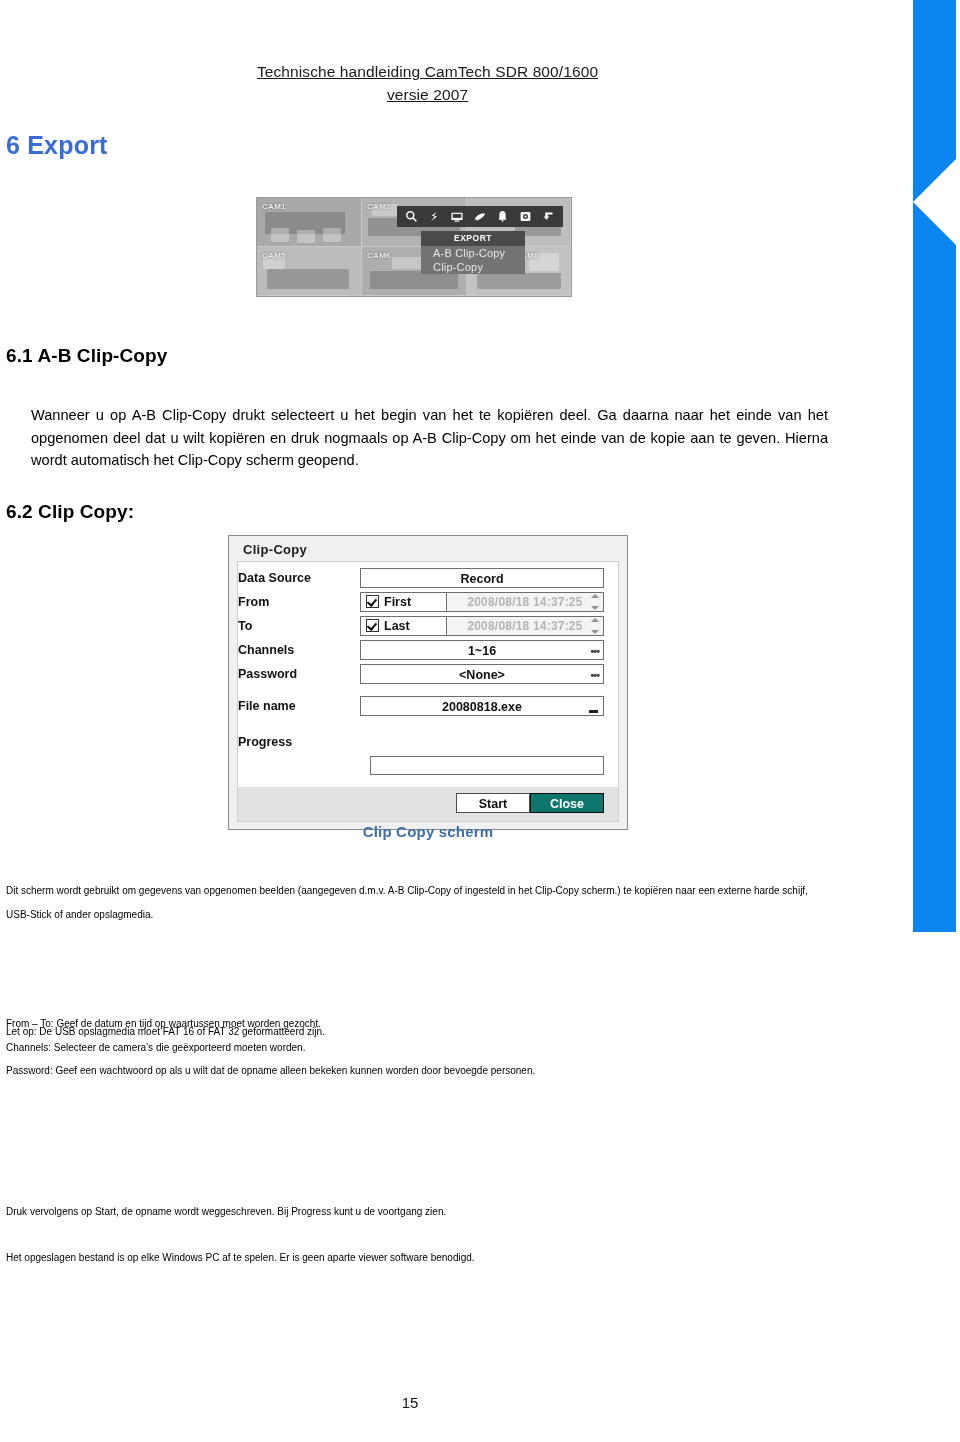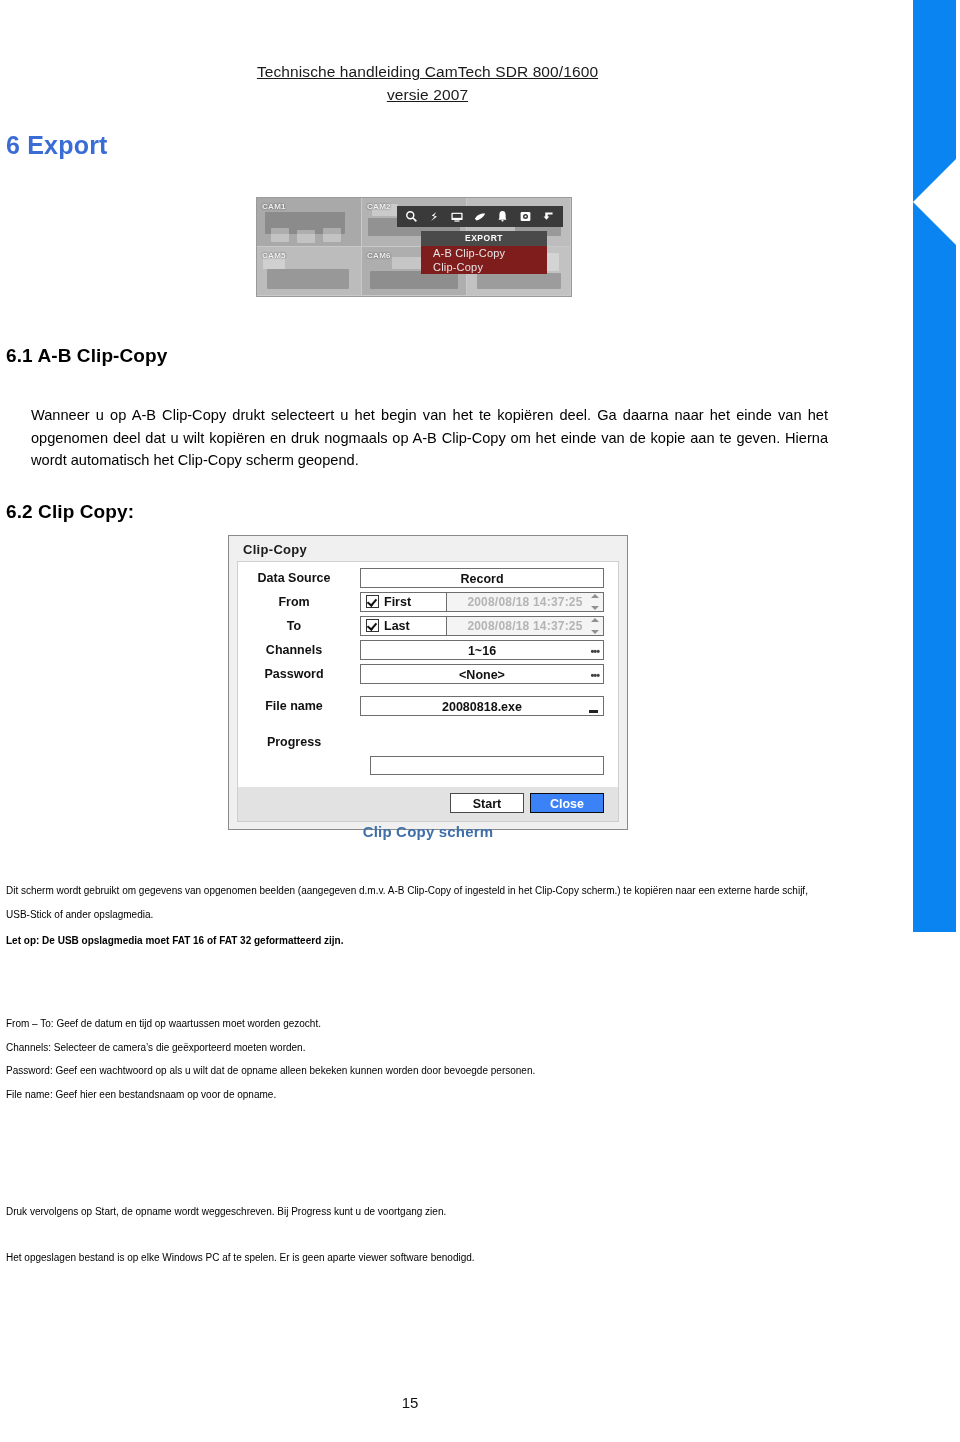--- a/index.html
+++ b/index.html
@@ -146,22 +146,22 @@
     display: flex;
     align-items: center;
     justify-content: center;
     color: #ffffff;
   }
   .dvr-icon svg { display: block; }
   #dvr-menu {
     position: absolute;
     left: 164px;
     top: 33px;
-    width: 126px;
-    background: #7f1d1d;
+    width: 104px;
+    background: #737373;
   }
   #dvr-menu-title {
     height: 15px;
     line-height: 15px;
     text-align: center;
     font-size: 8.5px;
     font-weight: bold;
     color: #ffffff;
     background: #4a4a4a;
     letter-spacing: 0.5px;
@@ -202,21 +202,21 @@
     border-bottom: none;
   }
   .cd-row {
     display: flex;
     align-items: center;
     height: 23px;
     margin-bottom: 1px;
   }
   .cd-label {
     width: 122px;
-    text-align: center;
+    text-align: left;
     padding-right: 10px;
     font-size: 12.5px;
     font-weight: bold;
     color: #111;
     box-sizing: border-box;
     white-space: nowrap;
   }
   .cd-field {
     flex: 1;
     margin-right: 14px;
@@ -348,40 +348,39 @@
     margin: 2px 14px 4px 132px;
     height: 17px;
     border: 1px solid #6e6e6e;
     background: #ffffff;
   }
   #clip-dialog-footer {
     background: #e2e2e2;
     padding: 6px 14px 8px 0;
     display: flex;
     justify-content: flex-end;
-    gap: 6px;
     border-top: 1px solid #cfcfcf;
     margin: 0 8px 7px 8px;
     border: 1px solid #cfcfcf;
     border-top: none;
   }
   .cd-btn {
     min-width: 74px;
     height: 20px;
     line-height: 20px;
     text-align: center;
     font-size: 12.5px;
     font-weight: bold;
     border: 1px solid #4a4a4a;
     background: #ffffff;
     color: #111;
     box-sizing: border-box;
   }
   .cd-btn.focused {
-    background: #3b82f6;
+    background: #0f766e;
     color: #ffffff;
     border-color: #0b0b0b;
   }
 
   
   #clip-caption {
     position: absolute;
     left: 228px;
     top: 823px;
     width: 400px;
@@ -395,21 +394,21 @@
   
   .body-block {
     position: absolute;
     left: 6px;
     width: 820px;
     font-size: 10px;
     line-height: 23.5px;
     color: #000;
   }
   #para-usage { top: 879px; }
-  #para-note  { top: 929px; font-weight: bold; }
+  #para-note  { top: 1020px; font-weight: normal; }
   #para-fields { top: 1012px; }
   #para-start { top: 1200px; }
   #para-player { top: 1246px; }
   .field-line { display: block; }
 
   
   #page-number {
     position: absolute;
     left: 0;
     top: 1394px;
@@ -611,19 +610,18 @@
 
 <div id="clip-caption">Clip Copy scherm</div>
 
 <div class="body-block" id="para-usage">Dit scherm wordt gebruikt om gegevens van opgenomen beelden (aangegeven d.m.v. A-B Clip-Copy of ingesteld in het Clip-Copy scherm.) te kopiëren naar een externe harde schijf, USB-Stick of ander opslagmedia.</div>
 <div class="body-block" id="para-note">Let op: De USB opslagmedia moet  FAT 16 of FAT 32 geformatteerd zijn.</div>
 
 <div class="body-block" id="para-fields">
   <span class="field-line">From – To: Geef de datum en tijd op waartussen moet worden gezocht.</span>
   <span class="field-line">Channels: Selecteer de camera’s die geëxporteerd moeten worden.</span>
   <span class="field-line">Password: Geef een wachtwoord op als u wilt dat de opname alleen bekeken kunnen worden door bevoegde personen.</span>
-  <span class="field-line">File name: Geef hier een bestandsnaam op voor de opname.</span>
 </div>
 
 <div class="body-block" id="para-start">Druk vervolgens op Start, de opname wordt weggeschreven. Bij Progress kunt u de voortgang zien.</div>
 <div class="body-block" id="para-player">Het opgeslagen bestand is op elke Windows PC af te spelen. Er is geen aparte viewer software benodigd.</div>
 
 <div id="page-number">15</div>
 
 </body></html>

